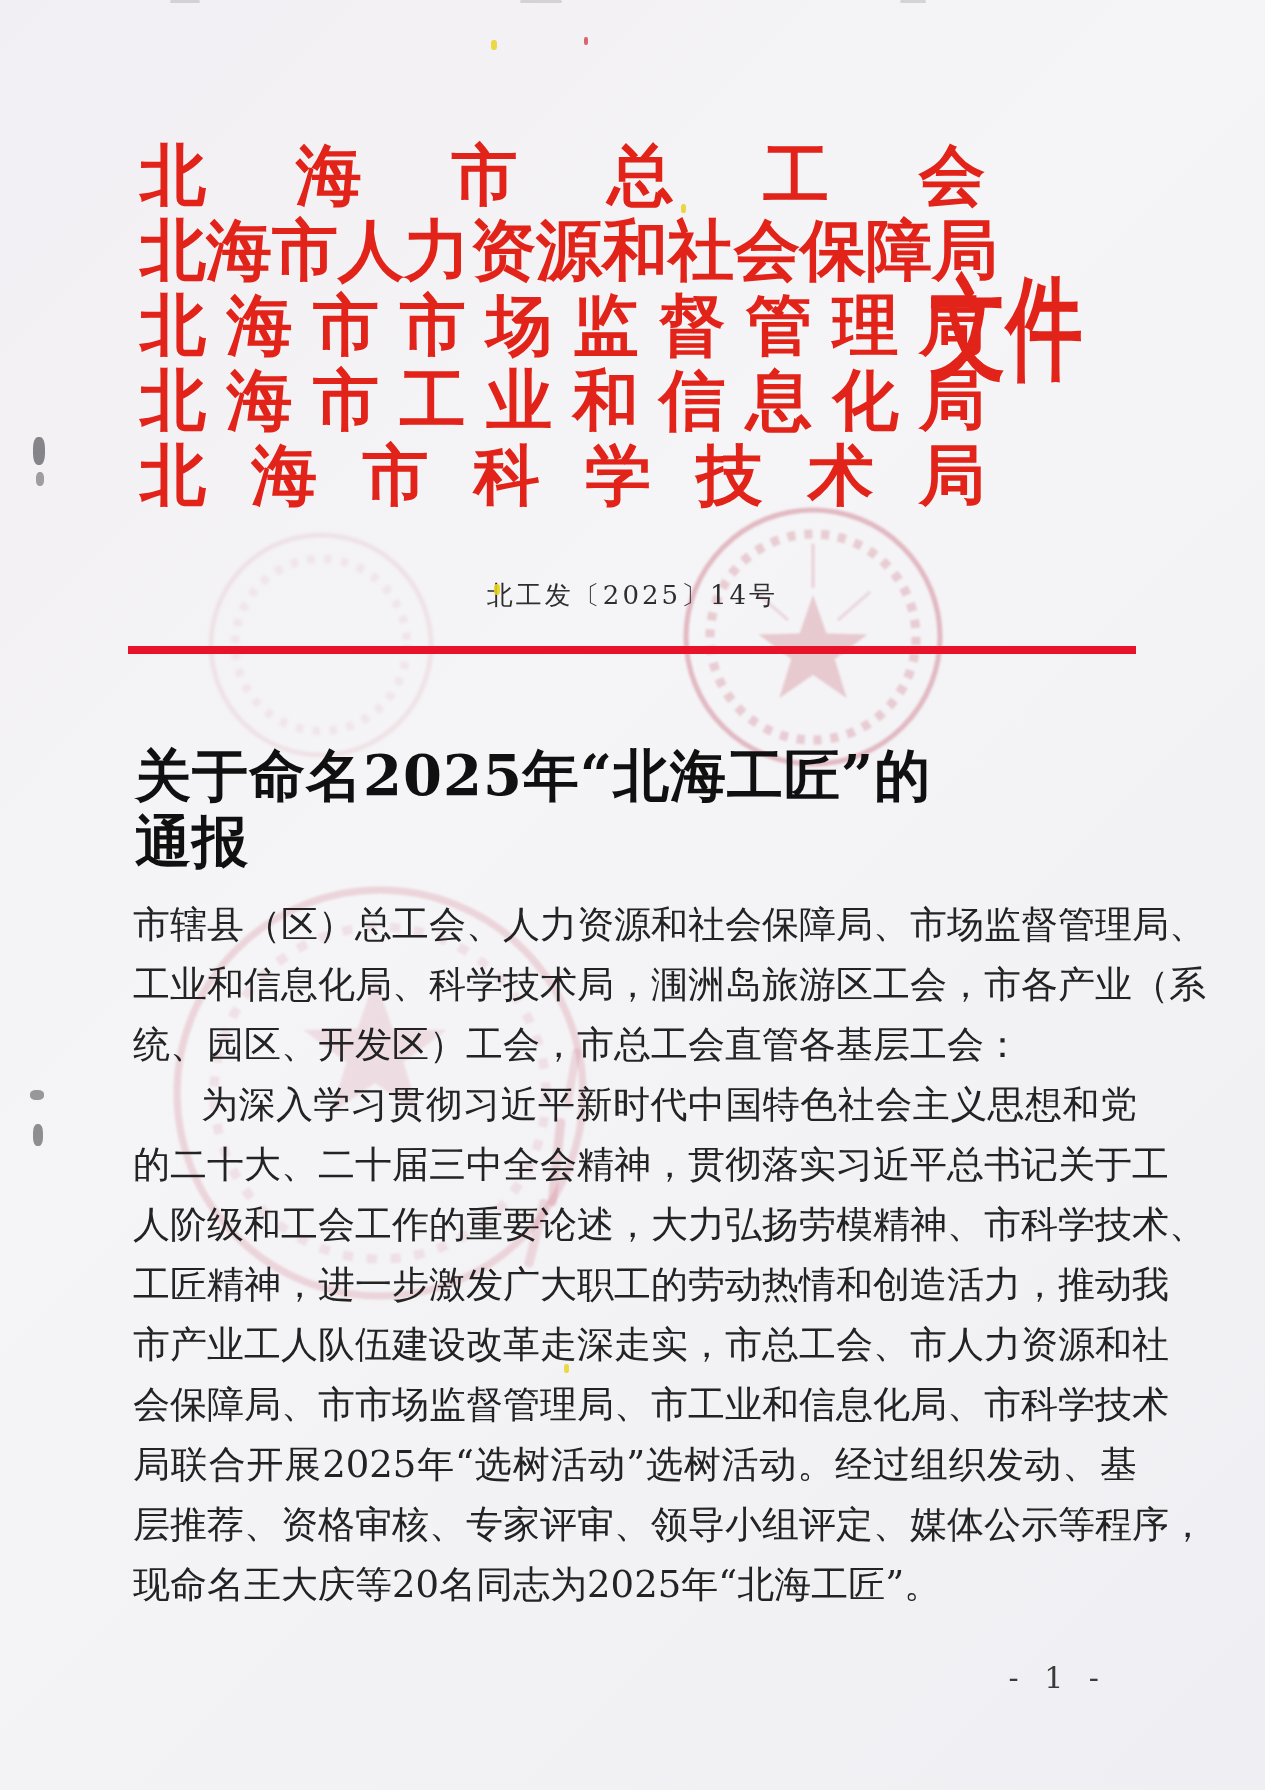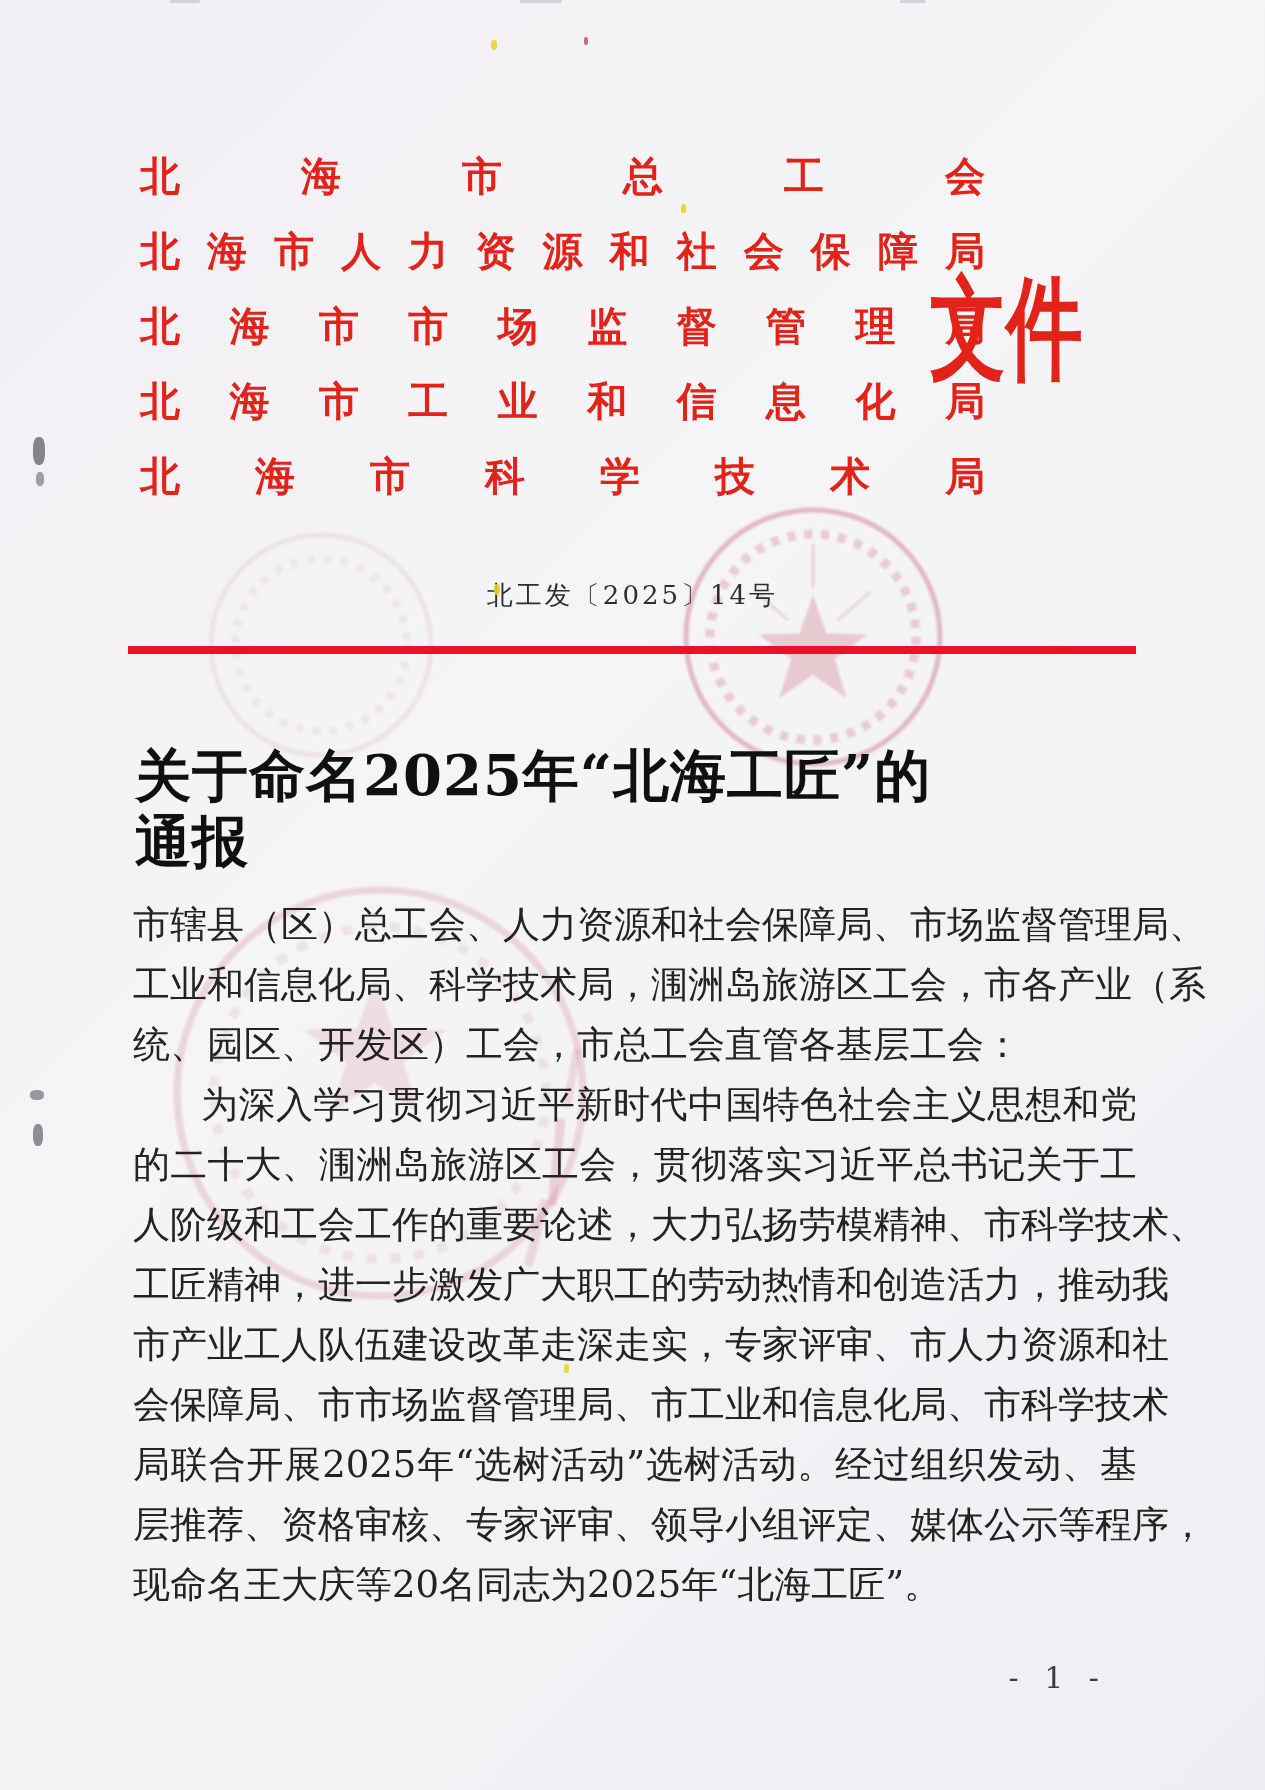--- a/index.html
+++ b/index.html
@@ -7,21 +7,21 @@
     position:relative;
     width:1265px;height:1790px;
     margin:0 auto;
     background:linear-gradient(135deg,#f1eff3 0%,#f5f4f6 40%,#f2f1f4 70%,#efeef2 100%);
     overflow:hidden;
     font-family:"DejaVu Serif","Liberation Serif",serif;
   }
   
   .agencies{
     position:absolute;left:140px;top:138px;width:845px;
-    color:#e2231a;font-weight:bold;font-size:40px;line-height:75px;
+    color:#e2231a;font-weight:bold;font-size:66px;line-height:75px;
   }
   .agency-line{
     text-align:justify;text-align-last:justify;
     white-space:nowrap;
   }
   .doc-type{
     position:absolute;left:930px;top:272px;
     color:#e2231a;font-weight:bold;font-size:112px;line-height:112px;
     transform:scaleX(0.68);transform-origin:left top;white-space:nowrap;
   }
@@ -104,24 +104,24 @@
 
   <div class="red-separator"></div>
 
   <div class="doc-title">关于命名2025年“北海工匠”的通报</div>
 
   <div class="body-text">
     <div class="b-line">市辖县（区）总工会、人力资源和社会保障局、市场监督管理局、</div>
     <div class="b-line">工业和信息化局、科学技术局，涠洲岛旅游区工会，市各产业（系</div>
     <div class="b-line endline">统、园区、开发区）工会，市总工会直管各基层工会：</div>
     <div class="b-line indent">为深入学习贯彻习近平新时代中国特色社会主义思想和党</div>
-    <div class="b-line">的二十大、涠洲岛旅游区工会，贯彻落实习近平总书记关于工</div>
+    <div class="b-line">的二十大、二十届三中全会精神，贯彻落实习近平总书记关于工</div>
     <div class="b-line">人阶级和工会工作的重要论述，大力弘扬劳模精神、市科学技术、</div>
     <div class="b-line">工匠精神，进一步激发广大职工的劳动热情和创造活力，推动我</div>
-    <div class="b-line">市产业工人队伍建设改革走深走实，专家评审、市人力资源和社</div>
+    <div class="b-line">市产业工人队伍建设改革走深走实，市总工会、市人力资源和社</div>
     <div class="b-line">会保障局、市市场监督管理局、市工业和信息化局、市科学技术</div>
     <div class="b-line">局联合开展2025年“选树活动”选树活动。经过组织发动、基</div>
     <div class="b-line">层推荐、资格审核、专家评审、领导小组评定、媒体公示等程序，</div>
     <div class="b-line endline">现命名王大庆等20名同志为2025年“北海工匠”。</div>
   </div>
 
   <div class="page-number">- 1 -</div>
 
   <div class="artifact a-topdash" style="left:170px;top:0;width:30px;"></div>
   <div class="artifact a-topdash" style="left:520px;top:0;width:42px;"></div>

